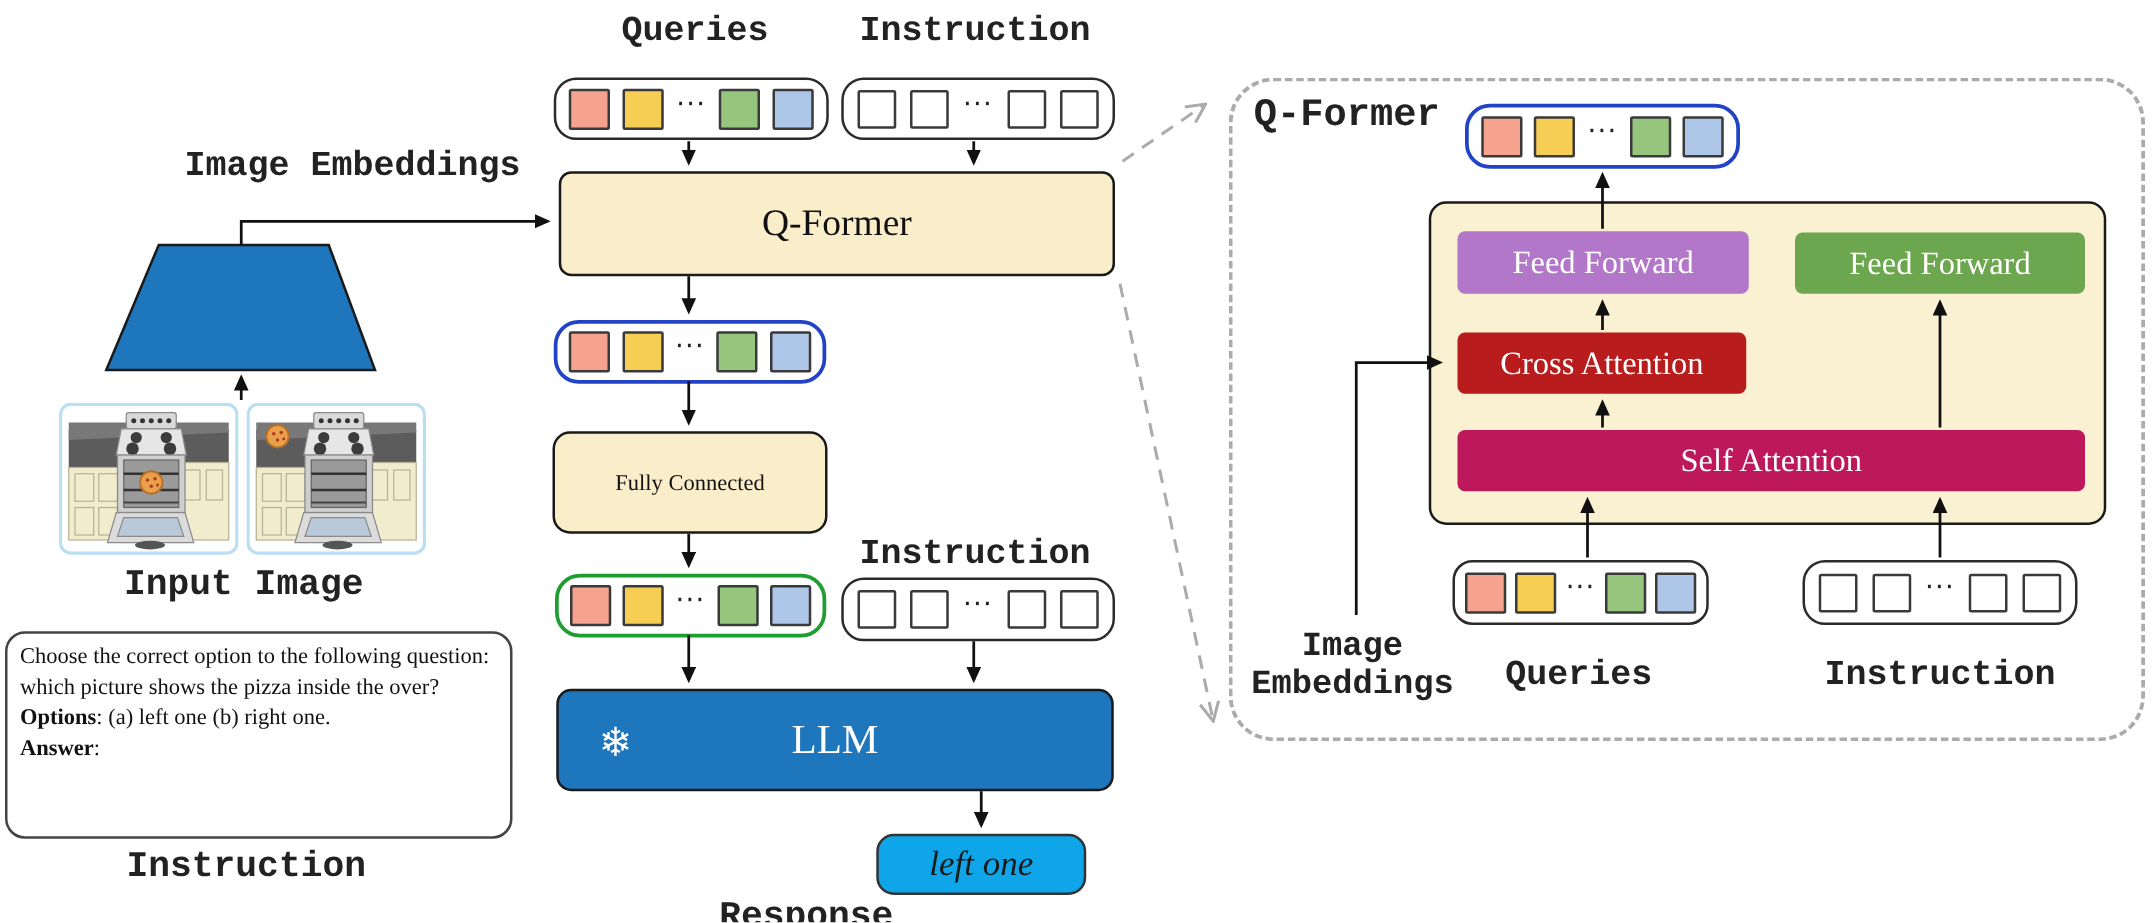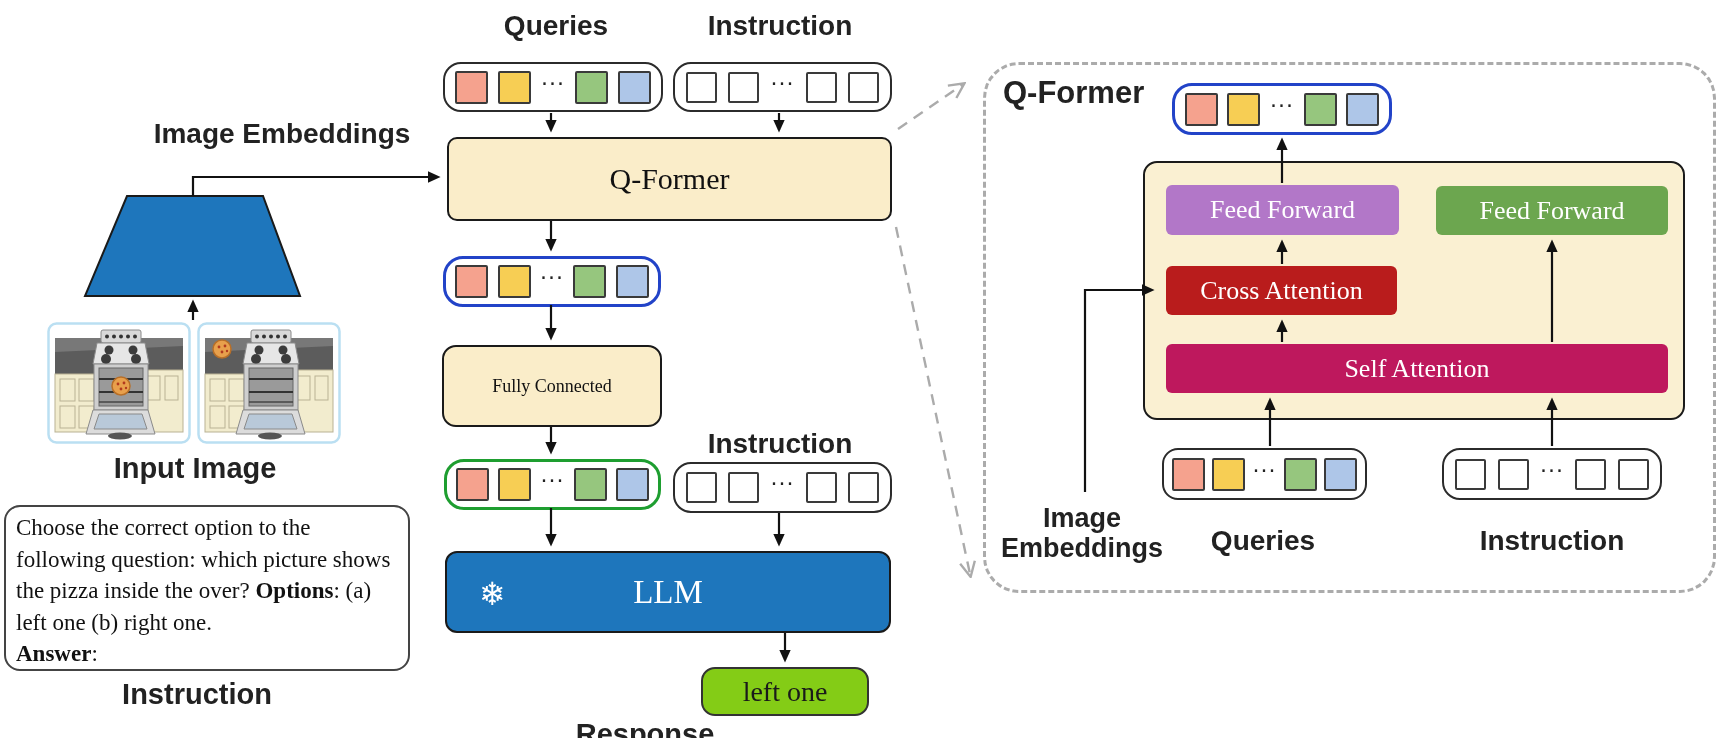--- a/index.html
+++ b/index.html
@@ -1,44 +1,44 @@
 <!DOCTYPE html>
 <html><head>
 <meta charset="utf-8">
 <style>
   html,body{margin:0;padding:0;background:#fff;}
   #stage{position:relative;width:1723px;height:738px;background:#ffffff;overflow:hidden;
          font-family:"Liberation Serif","DejaVu Serif",serif;color:#1a1a1a;}
   .abs{position:absolute;}
   .lbl{font-weight:bold;text-align:center;font-size:28px;color:#222;
-       font-family:Liberation Sans, sans-serif;line-height:1.12;}
+       font-family:Liberation Mono, monospace;line-height:1.12;}
   
   .tokbox{position:absolute;display:flex;align-items:center;justify-content:space-evenly;
           background:#fff;border:2px solid #2b2b2b;border-radius:18px;}
   .tokbox.blue-b{border:3px solid #2243c8;border-radius:20px;}
   .tokbox.green-b{border:3px solid #1e9e30;border-radius:20px;}
   .tok{width:29px;height:29px;border:2px solid #3a3a3a;border-radius:2px;display:inline-block;}
   .tok.salmon{background:#f5a28e;}
   .tok.yellow{background:#f7ce54;}
   .tok.green{background:#96c67e;}
   .tok.blue{background:#aec6e8;}
   .tok.white{background:#ffffff;width:27px;height:27px;}
   .dots{font-size:22px;letter-spacing:1px;color:#222;font-family:"DejaVu Sans",sans-serif;transform:translateY(-4px);}
   
   .bigbox{position:absolute;border:2px solid #1a1a1a;border-radius:10px;
           display:flex;align-items:center;justify-content:center;}
   .cream{background:#faedc9;}
   .box-text{font-size:30px;color:#111;}
   .llm{background:#1e76bc;border-radius:12px;}
   .white-text{color:#fff;}
   .snow{position:absolute;color:#fff;font-size:30px;font-family:"DejaVu Sans",sans-serif;}
-  .plainbox{position:absolute;background:#84cc16;border:2px solid #333;border-radius:14px;
-            display:flex;align-items:center;justify-content:center;font-size:28px;}
+  .plainbox{position:absolute;background:#0ea5e9;border:2px solid #333;border-radius:14px;
+            display:flex;align-items:center;justify-content:center;font-size:28px;font-style:italic;}
   .instr-box{position:absolute;background:#fff;border:2px solid #444;border-radius:16px;
-             font-size:23px;line-height:1.37;padding:5px 10px;color:#111;}
+             font-size:18px;line-height:1.37;padding:5px 10px;color:#111;}
   
   .dash-panel{position:absolute;border:3px dashed #ababab;border-radius:36px;background:transparent;}
   .qf-inner{position:absolute;background:#faf0d2;border:2px solid #1a1a1a;border-radius:14px;}
   .attn{position:absolute;border-radius:6px;display:flex;align-items:center;justify-content:center;
         font-size:26px;color:#fff;}
   .purple{background:#b277c8;}
   .greenfill{background:#6ca64f;}
   .grayfill{background:#b91c1c;}
   .orangefill{background:#be185d;}
   svg.overlay{position:absolute;left:0;top:0;pointer-events:none;}

